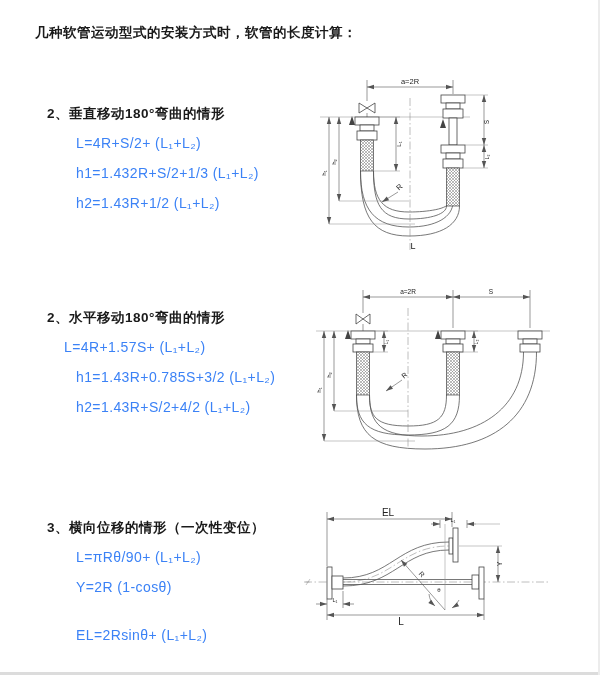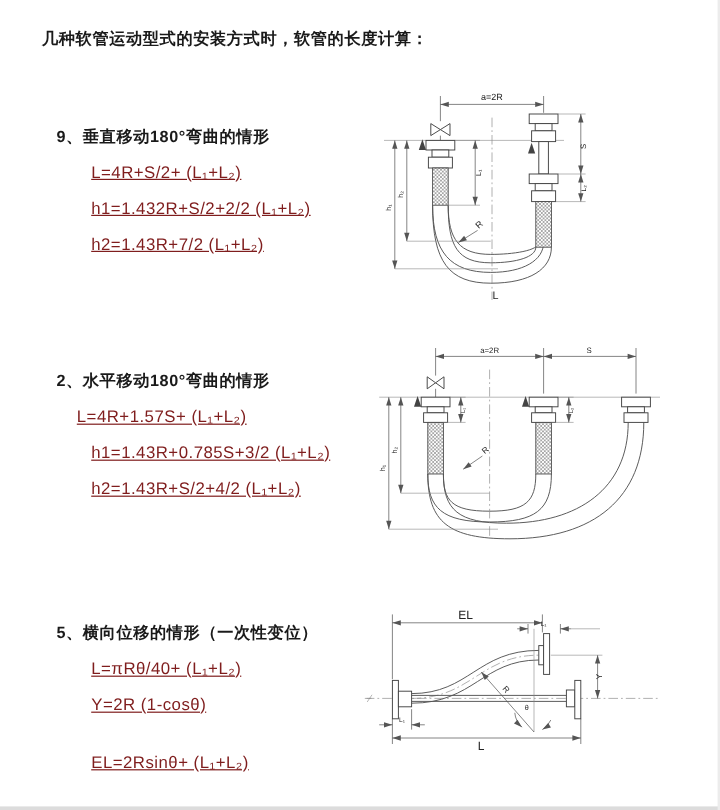--- a/index.html
+++ b/index.html
@@ -1,48 +1,48 @@
 <!DOCTYPE html>
 <html><head>
 <meta charset="utf-8">
 <style>
   html,body{margin:0;padding:0;}
   body{width:600px;height:675px;background:#ffffff;position:relative;overflow:hidden;
        font-family:"Liberation Sans",sans-serif;color:#1a1a1a;}
   .t{position:absolute;white-space:nowrap;}
   .doc-title{font-size:13.5px;font-weight:bold;letter-spacing:0.5px;font-family:Liberation Mono, monospace;}
   .heading{font-size:13.5px;font-weight:bold;letter-spacing:0.5px;}
-  .formula{font-size:14px;font-weight:400;letter-spacing:0.4px;color:#7f1d1d;text-decoration:underline;}
+  .formula{font-size:14px;font-weight:400;letter-spacing:0.4px;color:#3b82f6;}
   svg{position:absolute;overflow:visible;}
   svg text{font-family:"Liberation Sans",sans-serif;fill:#222;}
   .dim{stroke:#555;stroke-width:0.6;fill:none;}
   .thin{stroke:#888;stroke-width:0.5;fill:none;}
   .cl{stroke:#888;stroke-width:0.55;fill:none;stroke-dasharray:8 2.5 1.5 2.5;}
   .hw{stroke:#444;stroke-width:0.8;fill:#ffffff;}
   .hose{stroke:#555;stroke-width:0.8;fill:none;}
   .edge-bottom{position:absolute;left:0;bottom:0;width:600px;height:3px;background:#dcdcdc;}
   .edge-right{position:absolute;right:0;top:0;width:2px;height:675px;background:#ececec;}
 </style>
 </head>
 <body>
 
 <div class="t doc-title" style="left:35px;top:24px">几种软管运动型式的安装方式时，软管的长度计算：</div>
 
-<div class="t heading" style="left:47px;top:105px">9、垂直移动180°弯曲的情形</div>
+<div class="t heading" style="left:47px;top:105px">2、垂直移动180°弯曲的情形</div>
 <div class="t formula" style="left:76px;top:135px">L=4R+S/2+ (L₁+L₂)</div>
-<div class="t formula" style="left:76px;top:165px">h1=1.432R+S/2+2/2 (L₁+L₂)</div>
-<div class="t formula" style="left:76px;top:195px">h2=1.43R+7/2 (L₁+L₂)</div>
+<div class="t formula" style="left:76px;top:165px">h1=1.432R+S/2+1/3 (L₁+L₂)</div>
+<div class="t formula" style="left:76px;top:195px">h2=1.43R+1/2 (L₁+L₂)</div>
 
 <div class="t heading" style="left:47px;top:309px">2、水平移动180°弯曲的情形</div>
 <div class="t formula" style="left:64px;top:339px">L=4R+1.57S+ (L₁+L₂)</div>
 <div class="t formula" style="left:76px;top:369px">h1=1.43R+0.785S+3/2 (L₁+L₂)</div>
 <div class="t formula" style="left:76px;top:399px">h2=1.43R+S/2+4/2 (L₁+L₂)</div>
 
-<div class="t heading" style="left:47px;top:519px">5、横向位移的情形（一次性变位）</div>
-<div class="t formula" style="left:76px;top:549px">L=πRθ/40+ (L₁+L₂)</div>
+<div class="t heading" style="left:47px;top:519px">3、横向位移的情形（一次性变位）</div>
+<div class="t formula" style="left:76px;top:549px">L=πRθ/90+ (L₁+L₂)</div>
 <div class="t formula" style="left:76px;top:579px">Y=2R (1-cosθ)</div>
 <div class="t formula" style="left:76px;top:627px">EL=2Rsinθ+ (L₁+L₂)</div>
 
 <svg style="left:312px;top:68px" width="210" height="190" viewBox="0 0 210 190">
   <defs>
     <marker id="ar1" viewBox="0 0 8 6" markerWidth="8" markerHeight="6" refX="7.5" refY="3" orient="auto-start-reverse" markerUnits="userSpaceOnUse">
       <path d="M0.5,0.8 L7.5,3 L0.5,5.2 Z" fill="#555"></path>
     </marker>
     <pattern id="br1" width="3" height="3" patternUnits="userSpaceOnUse">
       <path d="M0,0 L3,3 M3,0 L0,3" stroke="#777" stroke-width="0.5"></path>

